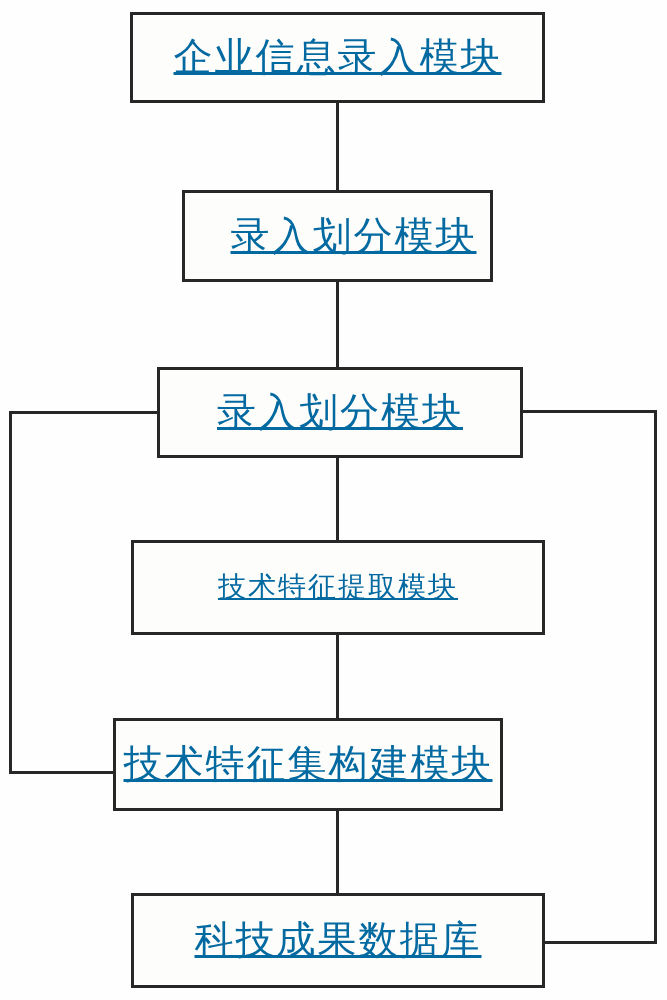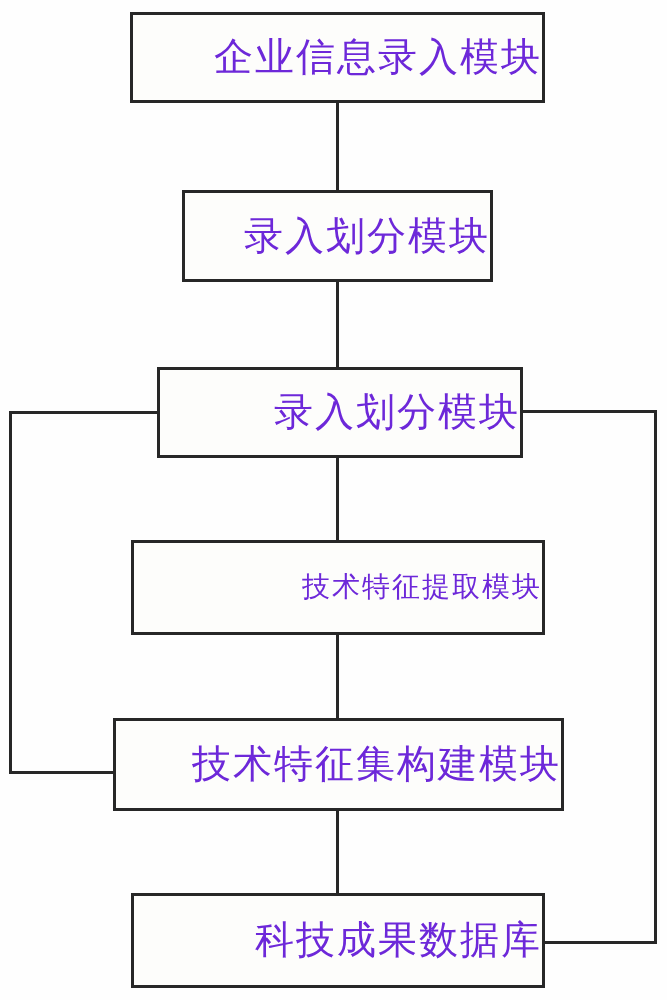--- a/index.html
+++ b/index.html
@@ -15,37 +15,38 @@
     overflow: hidden;
     font-family: "Liberation Serif", "DejaVu Serif", serif;
   }
   .node {
     position: absolute;
     box-sizing: border-box;
     border: 3px solid #272727;
     background: #fdfdfb;
     display: flex;
     align-items: center;
-    justify-content: flex-end;
-    color: #6d28d9;
+    justify-content: center;
+    color: #0369a1;
     letter-spacing: 2px;
     white-space: nowrap;
     line-height: 1;
+    text-decoration: underline;
   }
   .node-label {
     display: block;
     transform: translateY(-1px);
   }
 
   
   #node-1 { left: 130px; top: 12px;  width: 415px; height: 91px;  font-size: 39px; }
   #node-2 { left: 182px; top: 190px; width: 311px; height: 92px;  font-size: 39px; padding-left: 32px; }
   #node-3 { left: 157px; top: 367px; width: 366px; height: 91px;  font-size: 39px; }
   #node-4 { left: 131px; top: 540px; width: 414px; height: 95px;  font-size: 28px; }
-  #node-5 { left: 113px; top: 718px; width: 451px; height: 93px;  font-size: 39px; }
+  #node-5 { left: 113px; top: 718px; width: 390px; height: 93px;  font-size: 39px; }
   #node-6 { left: 131px; top: 893px; width: 414px; height: 95px;  font-size: 39px; }
 
   
   .conn {
     position: absolute;
     background: #272727;
   }
   .conn-v { width: 3px; }
   .conn-h { height: 3px; }
 

